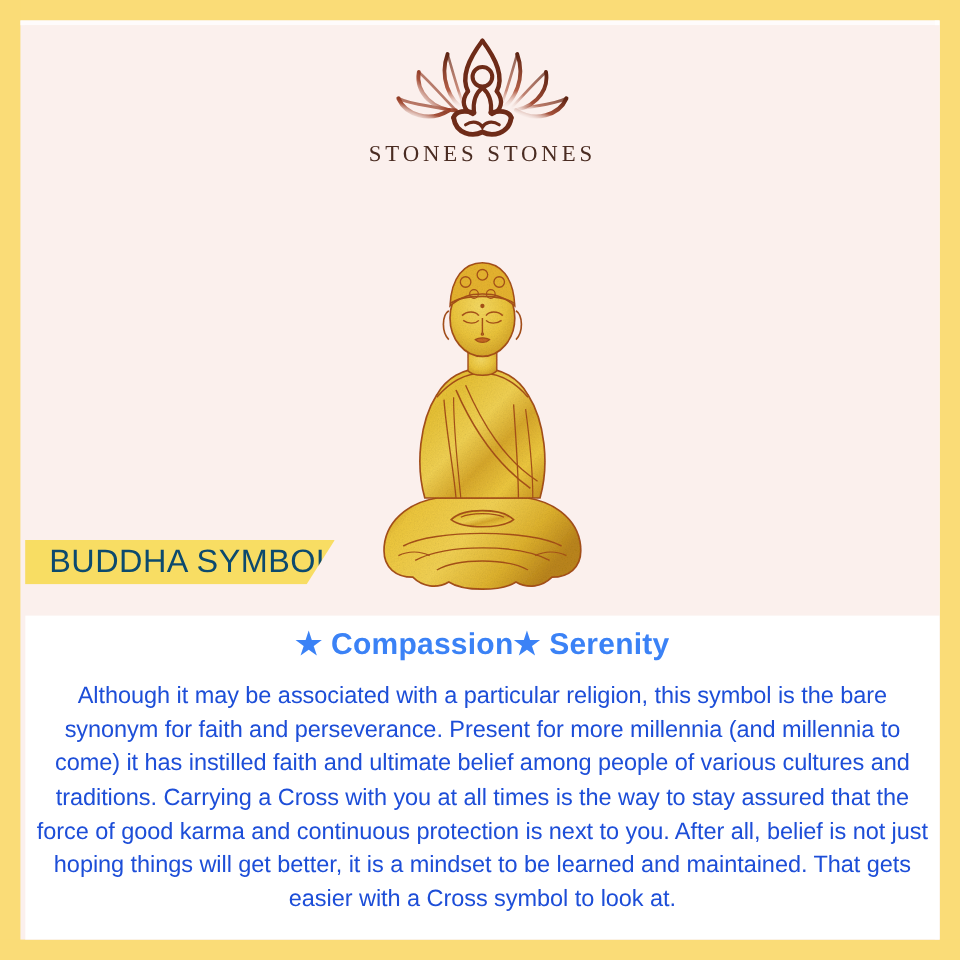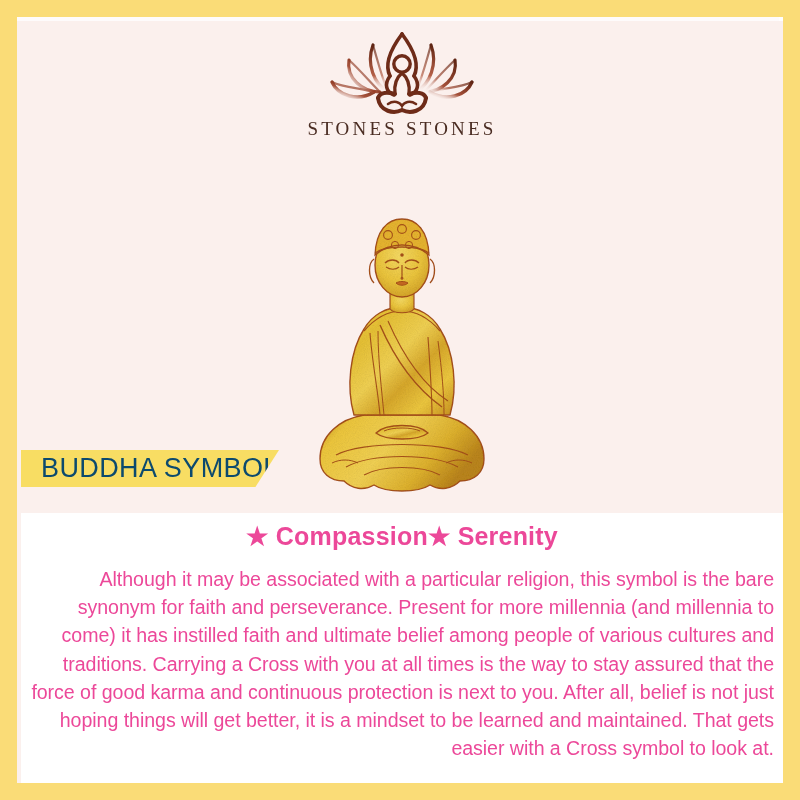--- a/index.html
+++ b/index.html
@@ -58,28 +58,28 @@
     font-family:"Liberation Sans",sans-serif;font-weight:400;
   }
 
   
   .body-panel{
     position:absolute;left:0;top:492px;width:762px;height:270px;background:#FFFFFF;
   }
   .subtitle{
     margin:0;padding:9px 0 0 0;text-align:center;
     font-family:"Liberation Sans Narrow","Liberation Sans",sans-serif;
-    font-weight:bold;font-size:25px;color:#ec4899;letter-spacing:.2px;
+    font-weight:bold;font-size:25px;color:#3b82f6;letter-spacing:.2px;
     white-space:nowrap;
   }
   .paragraph{
     margin:0;padding:14px 9px 0 9px;
     font-family:"Liberation Sans Narrow","Liberation Sans",sans-serif;
-    font-size:19.6px;line-height:28.2px;color:#ec4899;
-    text-align:right;letter-spacing:-.05px;
+    font-size:19.6px;line-height:28.2px;color:#1d4ed8;
+    text-align:center;letter-spacing:-.05px;
   }
 </style>
 </head>
 <body>
 
 <div class="page">
 
   <div class="frame-top"></div>
   <div class="frame-right"></div>
   <div class="frame-left"></div>

